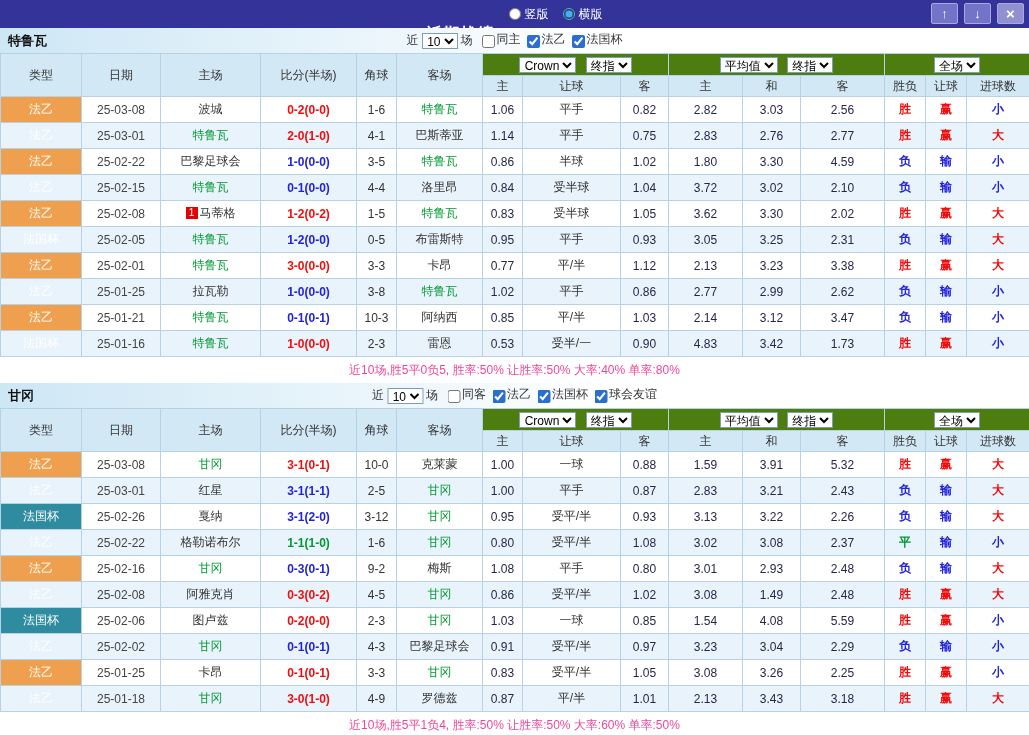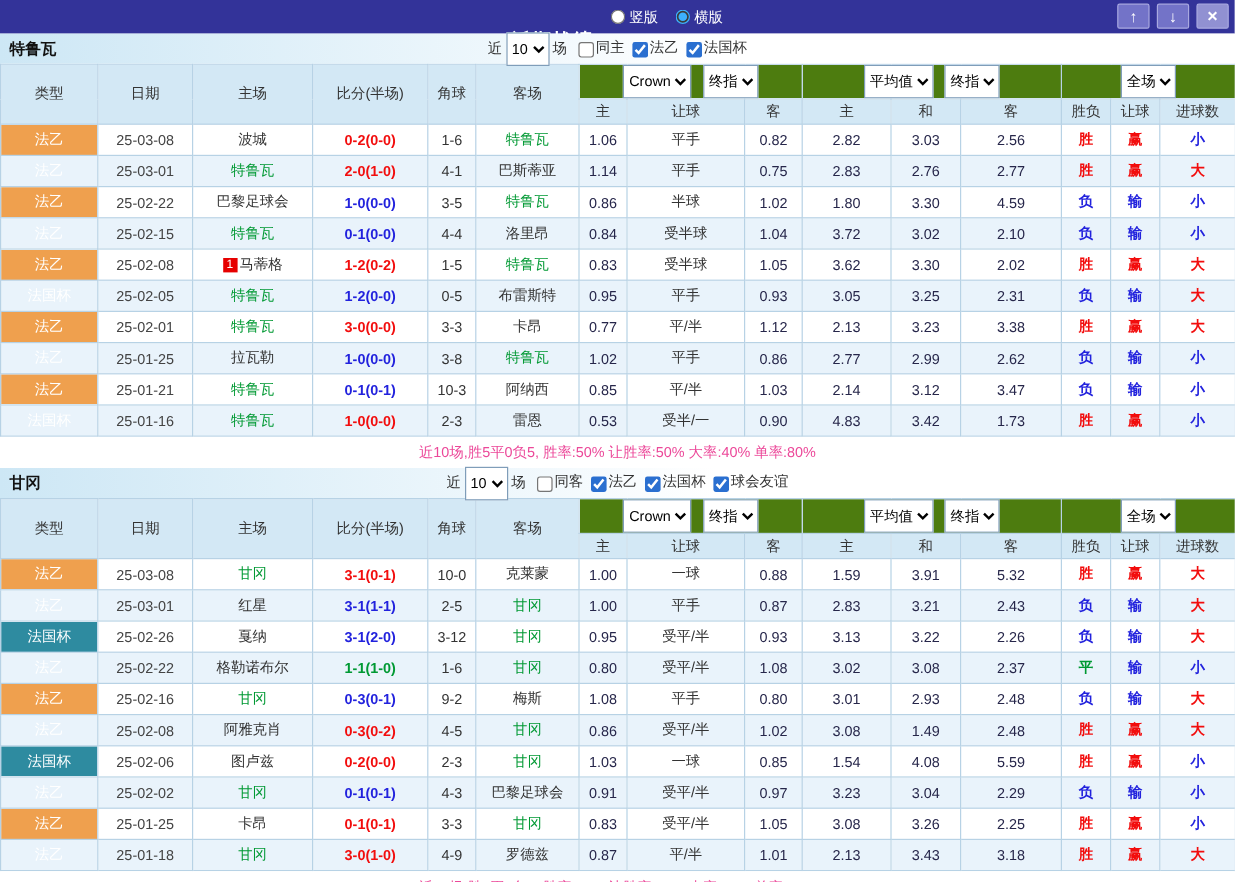--- a/index.html
+++ b/index.html
@@ -30,21 +30,21 @@
   .title-bar {
     position:relative; height:25px;
     background:linear-gradient(to right,#cde7f5,#eef7fc 40%,#ffffff 58%);
     display:flex; align-items:center;
   }
   .team-name { font-weight:bold; font-size:13px; color:#111; padding-left:8px; }
   .filters {
     position:absolute; left:50%; transform:translateX(-50%);
     display:flex; align-items:center; gap:3px; white-space:nowrap; color:#333;
   }
-  .sel { font-size:12px; height:28px; border:1px solid #7f9db9; background:#fff; padding:0; }
+  .sel { font-size:12px; height:16px; border:1px solid #7f9db9; background:#fff; padding:0;text-align:right; }
   .chk { display:inline-flex; align-items:flex-end; margin-left:6px; cursor:pointer; }
   .chk input { margin:0 2px 0 0; width:13px; height:13px; accent-color:#2a6fd0; }
 
   
   table.grid { border-collapse:collapse; table-layout:fixed; width:1029px;border-radius:26px; }
   .grid th, .grid td {
     border:1px solid #b7d2e5; text-align:center; padding:0;
     white-space:nowrap; overflow:hidden;
   }
   .grid thead th { background:#d3e8f5; font-weight:normal; color:#333; height:21px; }

